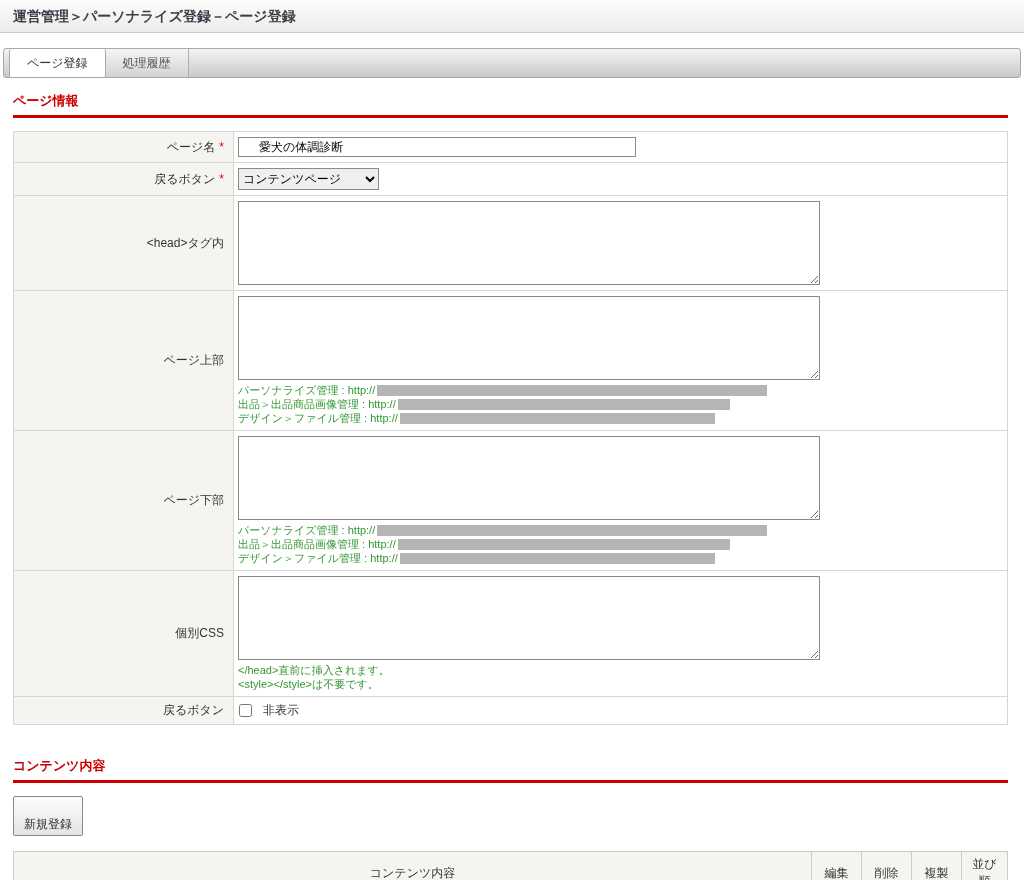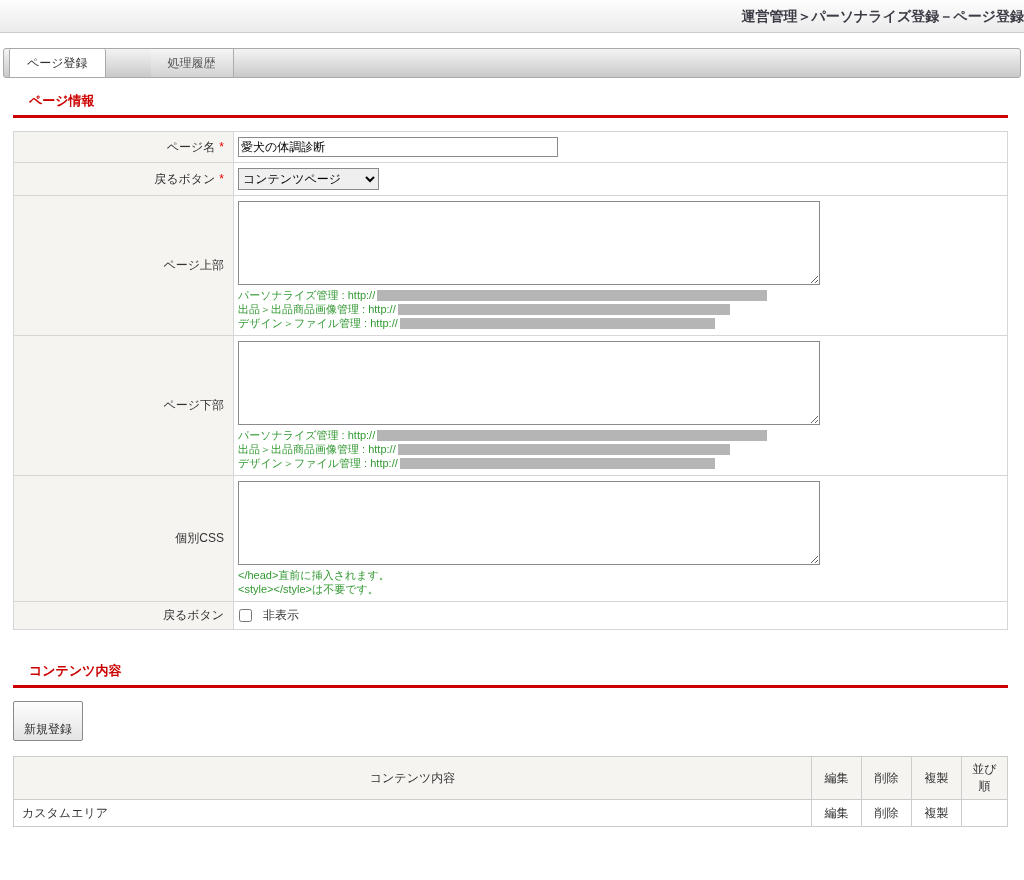--- a/index.html
+++ b/index.html
@@ -10,50 +10,49 @@
     font-family: "Liberation Sans", "DejaVu Sans", sans-serif;
     color: #333;
   }
   
   .titlebar {
     height: 33px; line-height: 32px;
     padding-left: 13px;
     font-size: 14px; font-weight: bold; color: #3c3c46;
     background: linear-gradient(#fdfdfd, #ebebeb);
     border-bottom: 1px solid #ccc;
-    text-align: right;
   }
   
   .tabbar {
     margin: 15px 3px 14px 3px;
     height: 30px;
     border: 1px solid #a9a9a9;
     border-radius: 3px;
     background: linear-gradient(#f4f4f4, #c9c9c9);
     display: flex; align-items: stretch;
   }
   .tab {
     padding: 0 17px; line-height: 28px; font-size: 12px;
-    color: #555; cursor: pointer; margin-left: 45px;
+    color: #555; cursor: pointer;
   }
   .tab.active {
     margin-left: 5px;
     background: #fff;
     border-left: 1px solid #a9a9a9;
     border-right: 1px solid #a9a9a9;
     border-radius: 2px 2px 0 0;
     color: #333;
   }
   .tab.inactive {
     background: linear-gradient(#f6f6f6, #d2d2d2);
     border-right: 1px solid #adadad;
   }
   
   .section-title {
-    margin: 0 16px 5px 29px;
+    margin: 0 16px 5px 13px;
     color: #c00; font-weight: bold; font-size: 13px;
   }
   .red-line {
     height: 3px; background: #c00;
     margin: 0 16px 13px 13px;
   }
   
   table.form-table {
     border-collapse: collapse;
     width: 995px; margin-left: 13px;
@@ -64,23 +63,23 @@
   table.form-table th {
     background: #f5f4f1;
     width: 220px;
     font-weight: normal; text-align: right;
     padding: 4px 9px; vertical-align: middle;
     color: #333;
   }
   table.form-table td { padding: 5px 4px; vertical-align: middle; background: #fff; }
   .req { color: #e60000; margin-left: 4px; }
   input.text {
-    width: 320px; height: 20px;
+    width: 398px; height: 20px;
     border: 1px solid #8a8a8a;
-    font-size: 12px; padding: 1px 2px;
+    font-size: 12px; padding: 1px 20px;
     font-family: inherit;
   }
   select.page-type {
     width: 141px; height: 22px;
     border: 1px solid #8a8a8a; font-size: 12px;
     font-family: inherit;
   }
   textarea.big {
     display: block;
     width: 582px; height: 84px;
@@ -147,20 +146,28 @@
     </td>
   </tr>
   <tr>
     <th>
       <span>戻るボタン</span><span class="req">*</span>
     </th>
     <td>
       <select class="page-type">
         <option selected="">コンテンツページ</option>
       </select>
+    </td>
+  </tr>
+  <tr>
+    <th>
+      <span>&lt;head&gt;タグ内</span>
+    </th>
+    <td>
+      <textarea class="big" style=""></textarea>
     </td>
   </tr>
   <tr>
     <th>
       <span>ページ上部</span>
     </th>
     <td>
       <textarea class="big" style=""></textarea>
       <div class="help">
         <div class="help-line"><span>パーソナライズ管理 : http://</span><span class="redact r1"></span></div>

